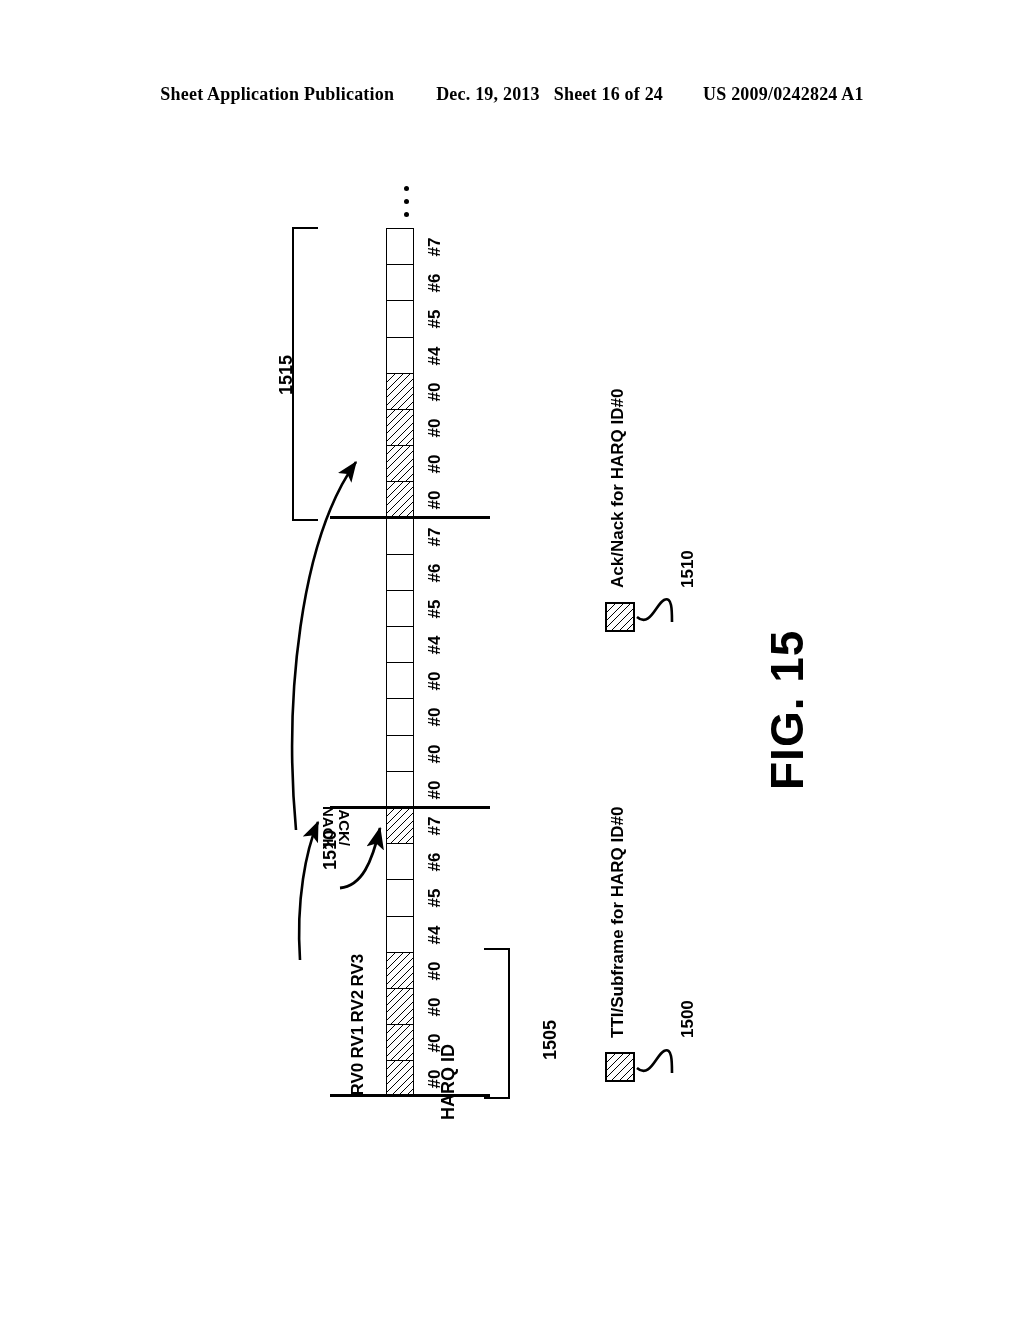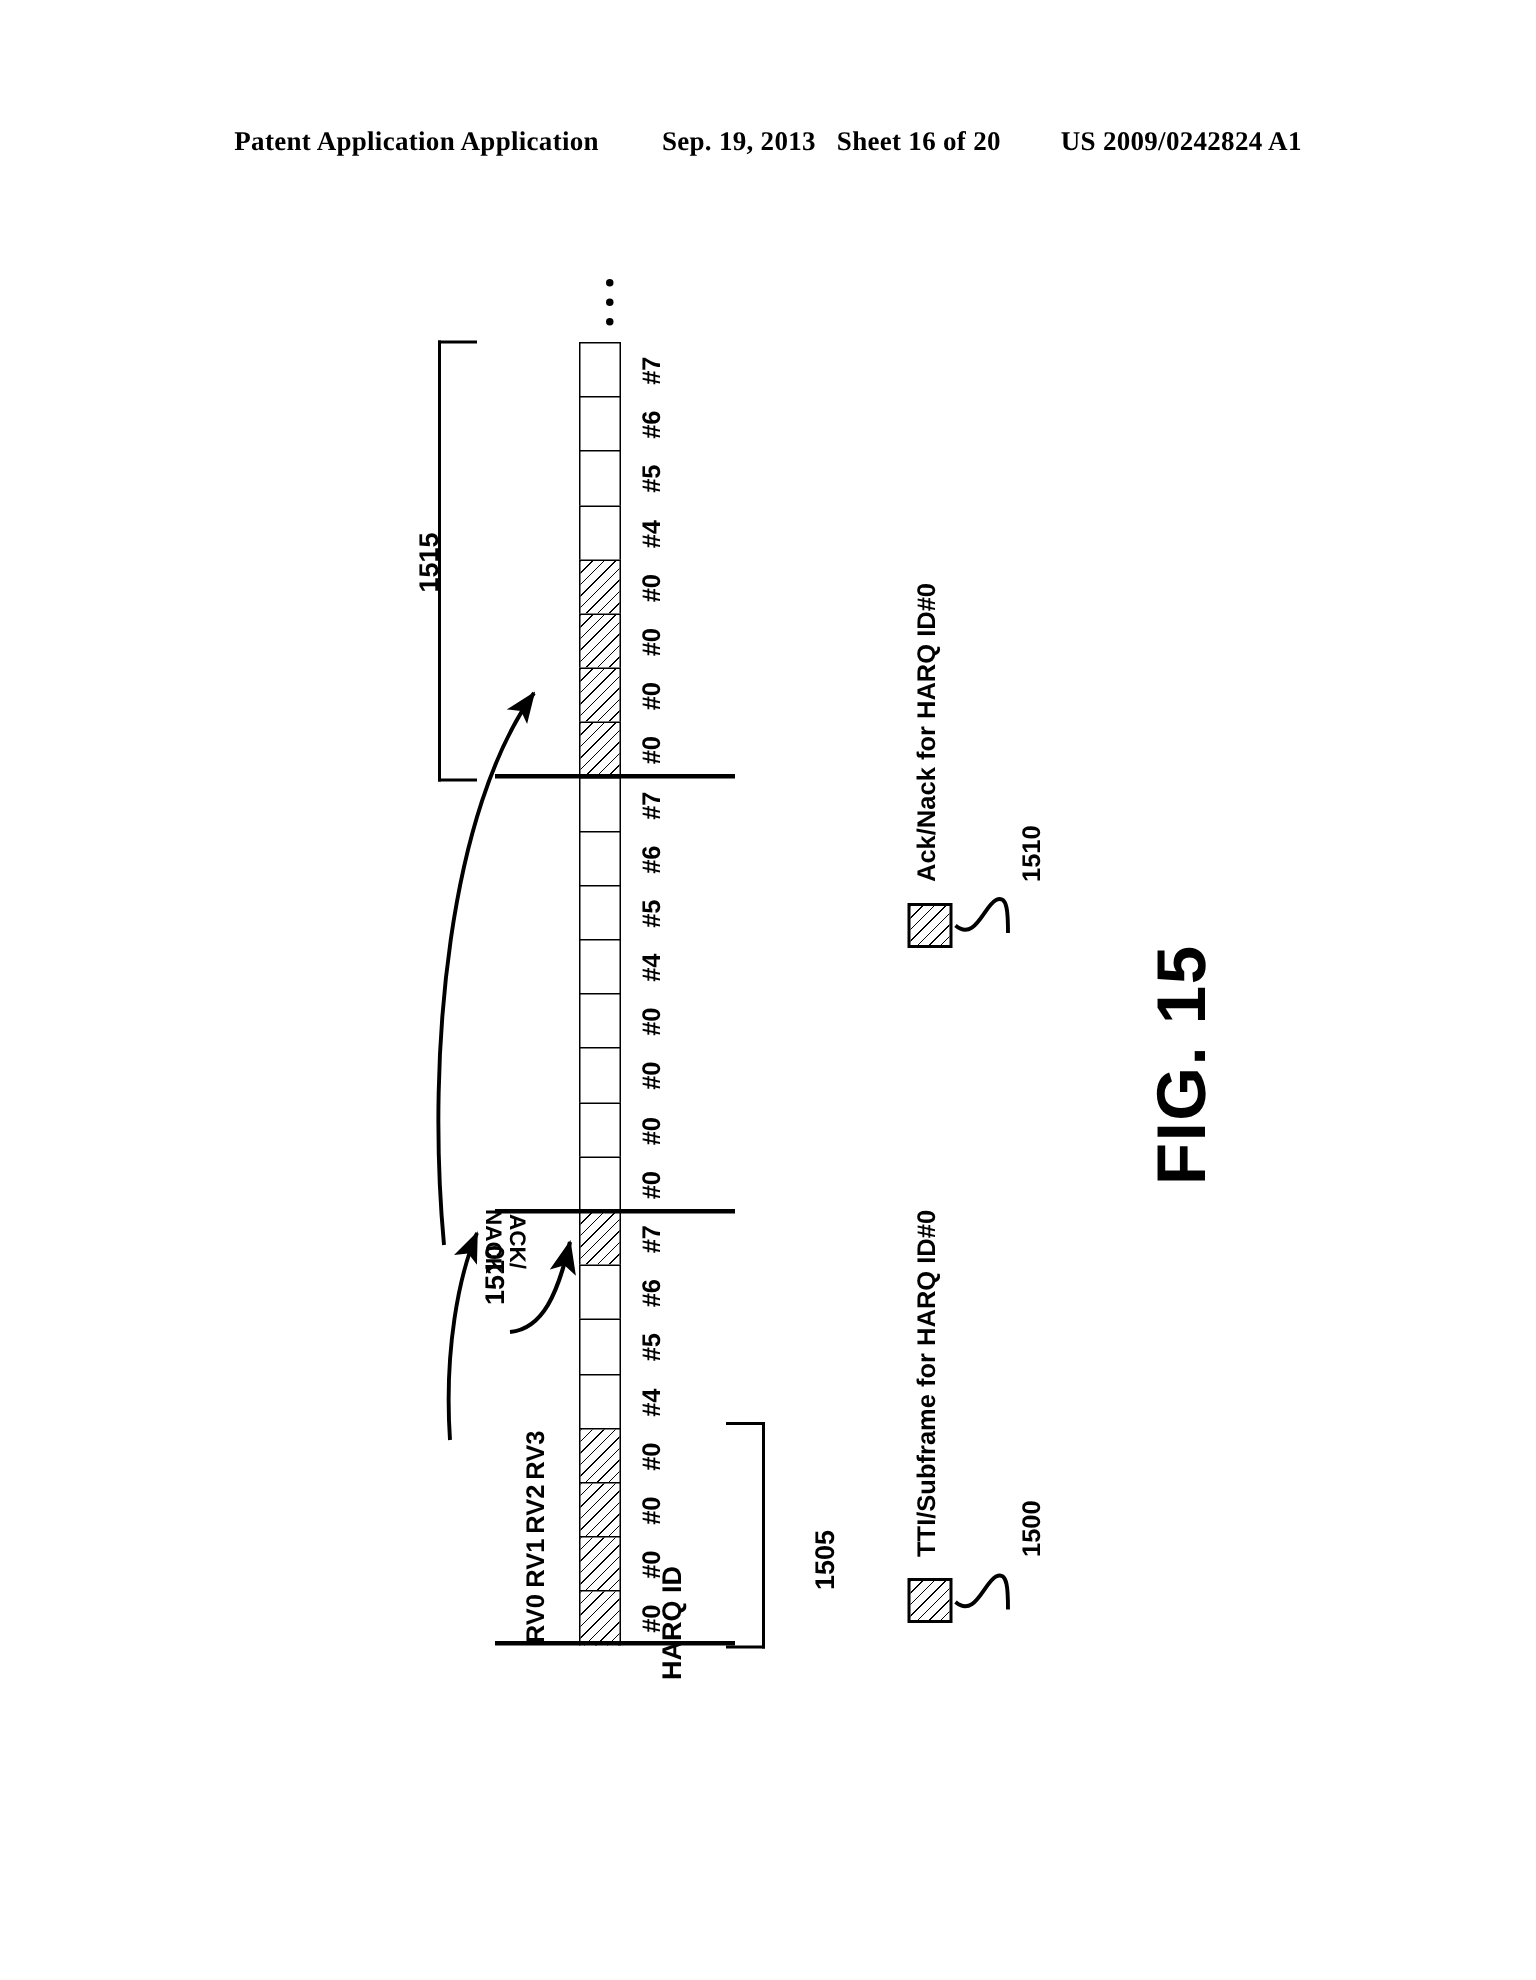--- a/index.html
+++ b/index.html
@@ -83,21 +83,21 @@
           font-weight:bold;letter-spacing:1px;white-space:nowrap;
           transform:rotate(-90deg);transform-origin:left top;}
 
   svg.ov{position:absolute;left:0;top:0;width:1024px;height:1320px;
          pointer-events:none;}
 </style>
 </head>
 <body>
 
 <div class="hdr">
-  <span class="s1">Patent Application Application</span><span class="s2">Sep. 19, 2013</span><span class="s3">Sheet 16 of 20</span><span>US 2009/0242824 A1</span>
+  <span class="s1">Sheet Application Publication</span><span class="s2">Dec. 19, 2013</span><span class="s3">Sheet 16 of 24</span><span>US 2009/0242824 A1</span>
 </div>
 
 <div id="fig">
 
   <div class="dots">
     <i></i>
       <i></i>
       <i></i>
   </div>
 

